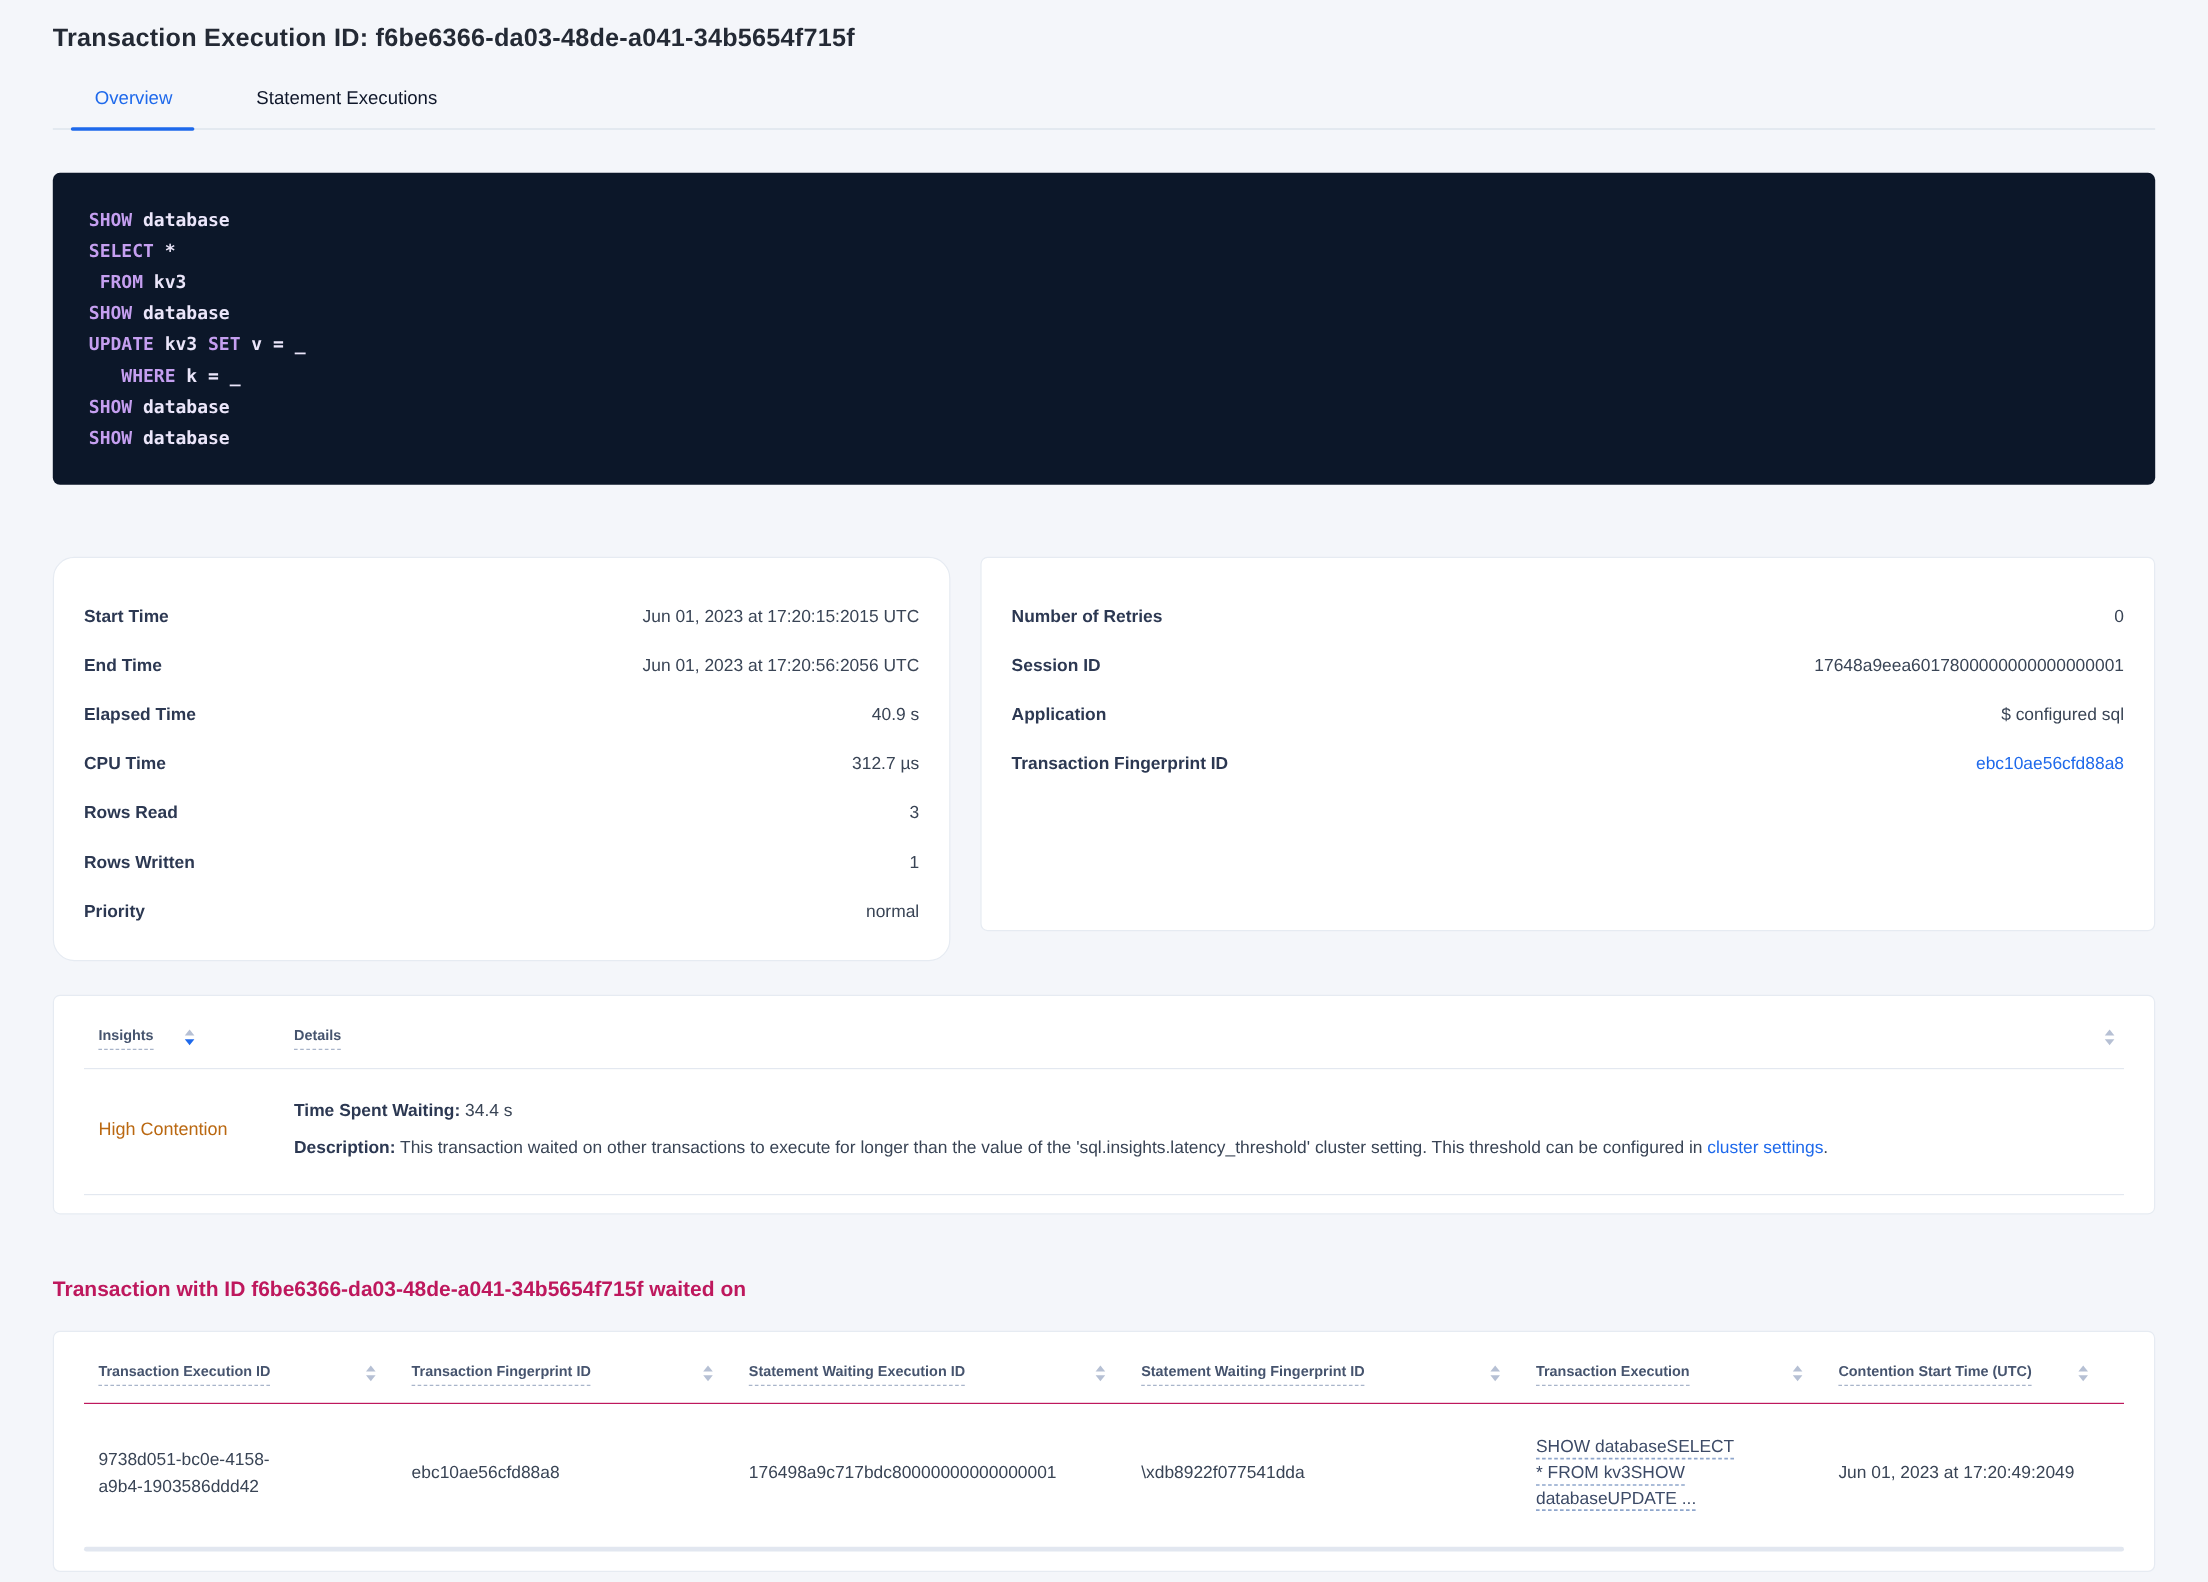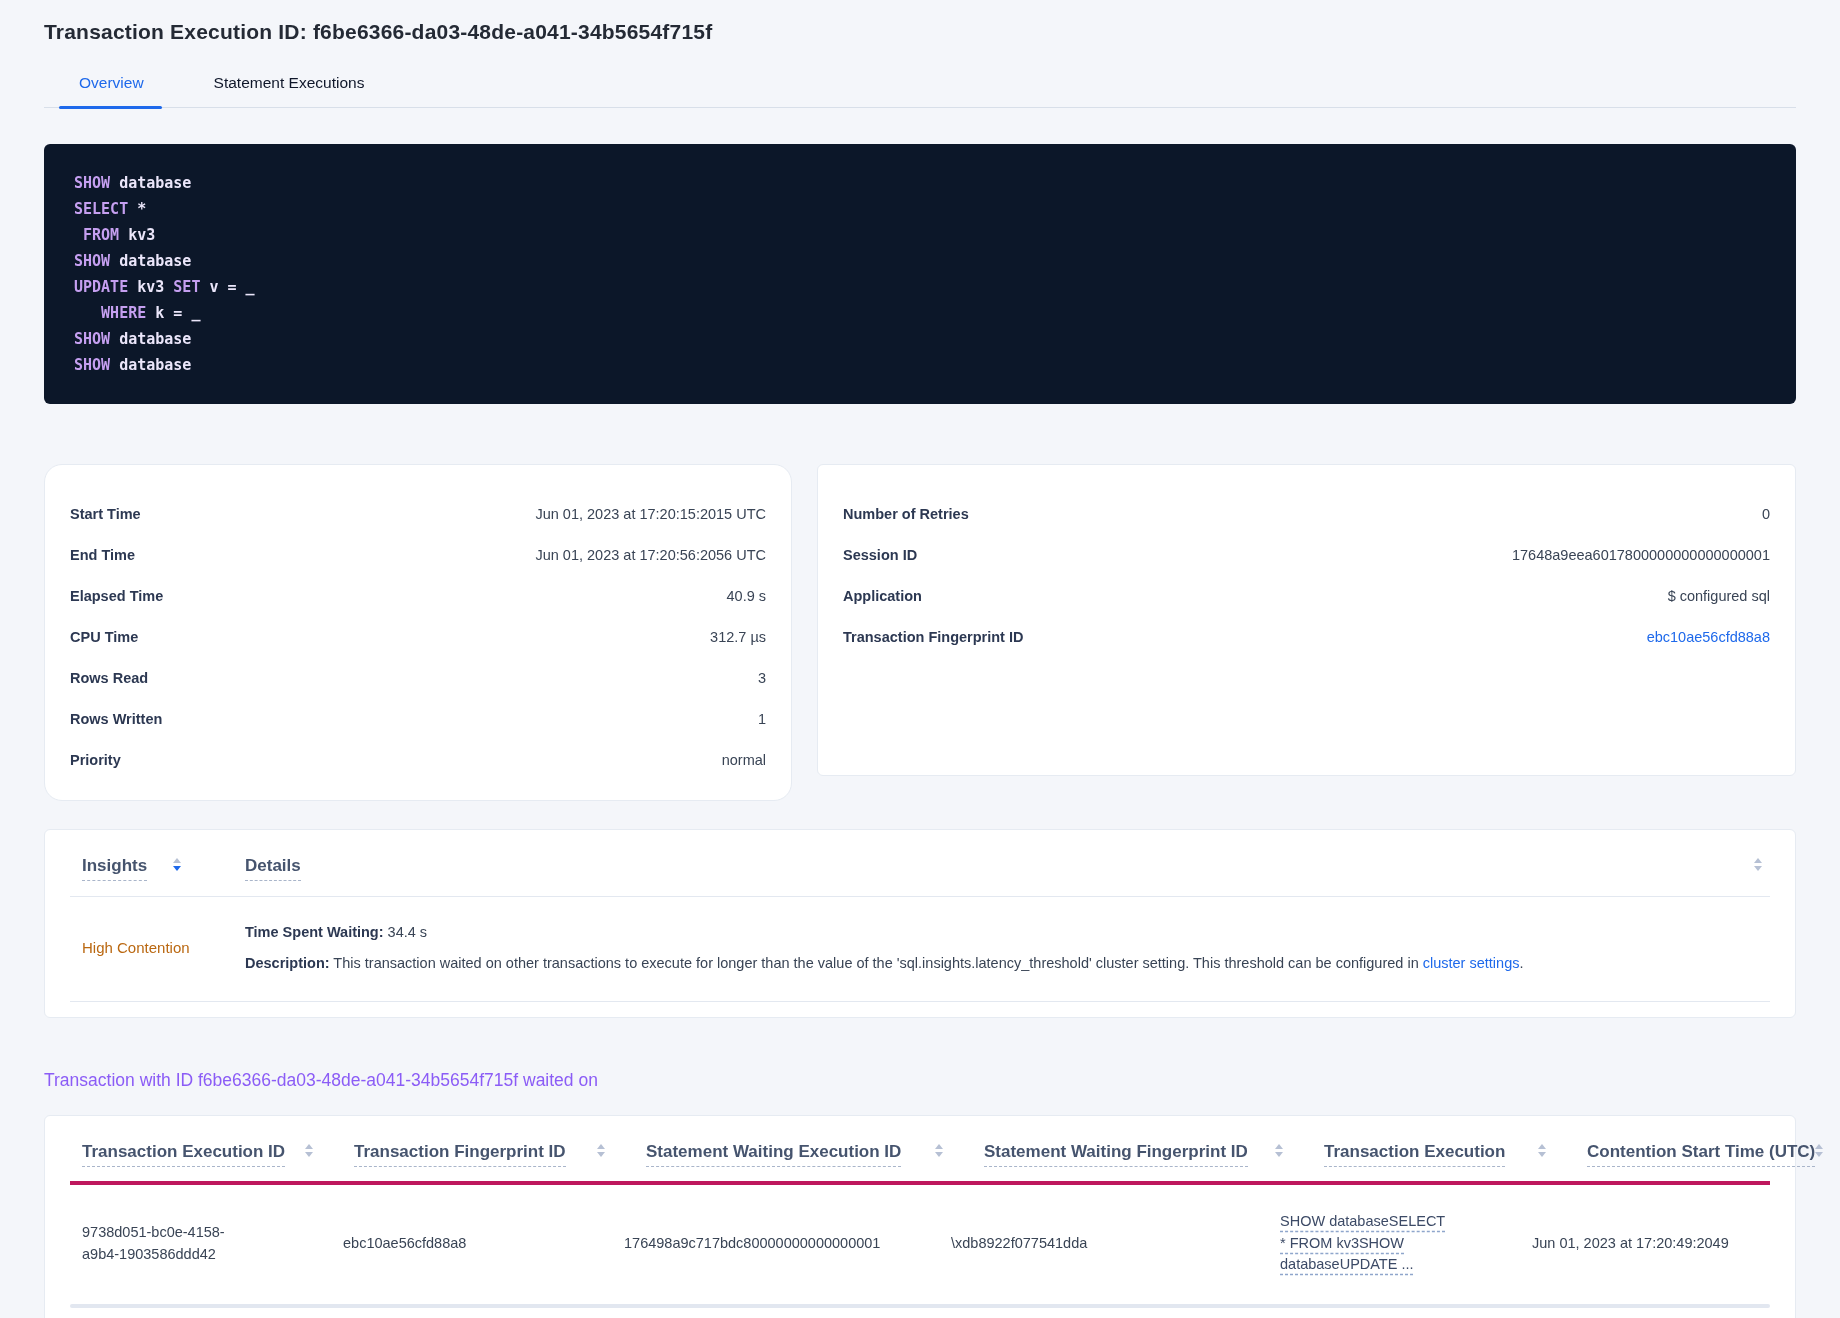--- a/index.html
+++ b/index.html
@@ -87,21 +87,21 @@
 
   
   .insights-card {
     margin-top: 28px;
     background: #fff;
     border: 1px solid #e6ebf2;
     border-radius: 6px;
     padding: 26px 25px 15px 25px;
   }
   .col-label {
-    font-size: 17px;
+    font-size: 12px;
     font-weight: 700;
     color: #46546e;
     padding-bottom: 4px;
     border-bottom: 1px dashed #a9b5ca;
     cursor: pointer;
     white-space: nowrap;
   }
   .ins-head {
     display: flex;
     align-items: flex-start;
@@ -133,35 +133,35 @@
   .sort { display: inline-flex; flex-direction: column; gap: 3px; cursor: pointer; }
   .sort i { display:block; width: 0; height: 0; border-left: 4.5px solid transparent; border-right: 4.5px solid transparent; }
   .sort .up   { border-bottom: 5.5px solid #b6c0d4; }
   .sort .down { border-top: 5.5px solid #b6c0d4; }
   .sort.desc .down { border-top-color: #1e69eb; }
 
   
   .section-heading {
     margin-top: 52px;
     font-size: 17.5px;
-    font-weight: 400;
-    color: #8b5cf6;
+    font-weight: 700;
+    color: #be185d;
   }
   .table-card {
     margin-top: 24px;
     background: #fff;
     border: 1px solid #e6ebf2;
     border-radius: 6px;
     padding: 26px 25px 16px 25px;
   }
   .t-head, .t-row {
     display: grid;
     grid-template-columns: 273px 281px 327px 329px 252px 1fr;
   }
-  .t-head { padding-bottom: 14px; border-bottom: 4px solid #be185d; gap: 11px; }
+  .t-head { padding-bottom: 14px; border-bottom: 1px solid #be185d; }
   .th {
     display: flex;
     justify-content: space-between;
     align-items: flex-start;
     padding-right: 30px;
   }
   .th:first-child { padding-left: 12px; }
   .th .sort { margin-top: 2px; }
   .t-row { align-items: center; padding: 26px 0 28px 0; font-size: 14.5px; color: #394455; }
   .td { padding-right: 30px; line-height: 22px; }

